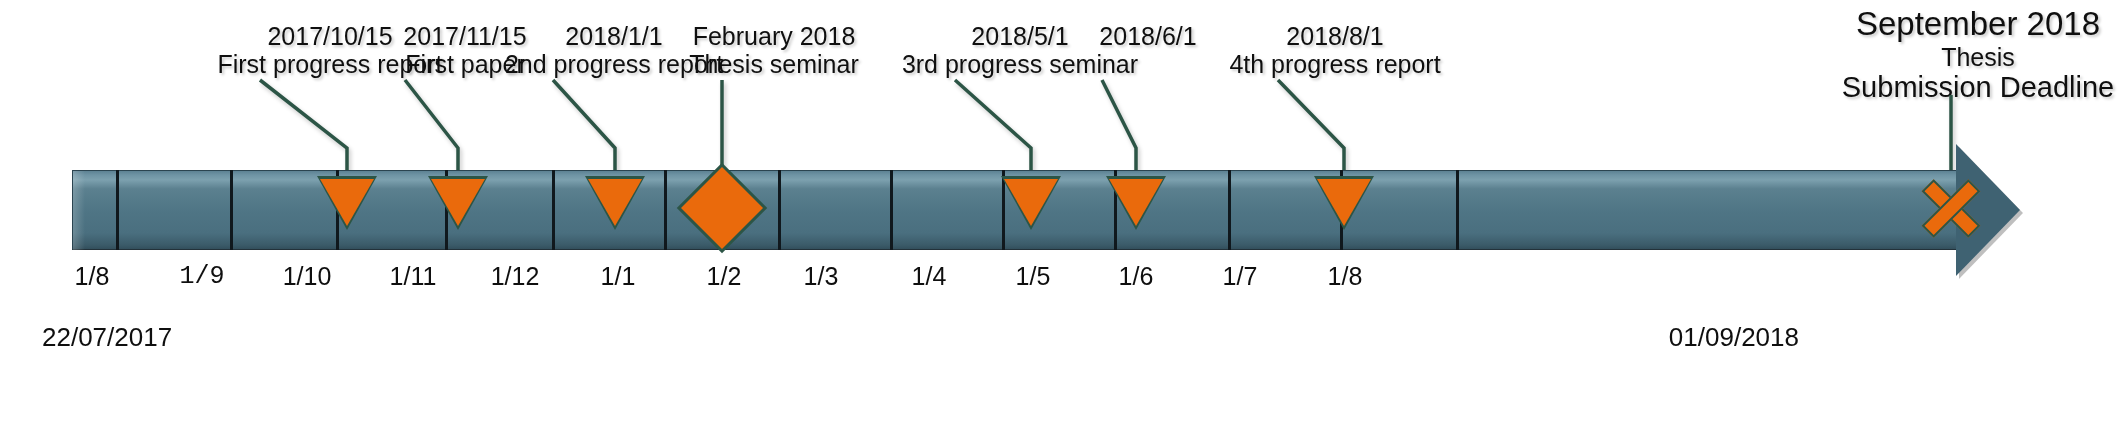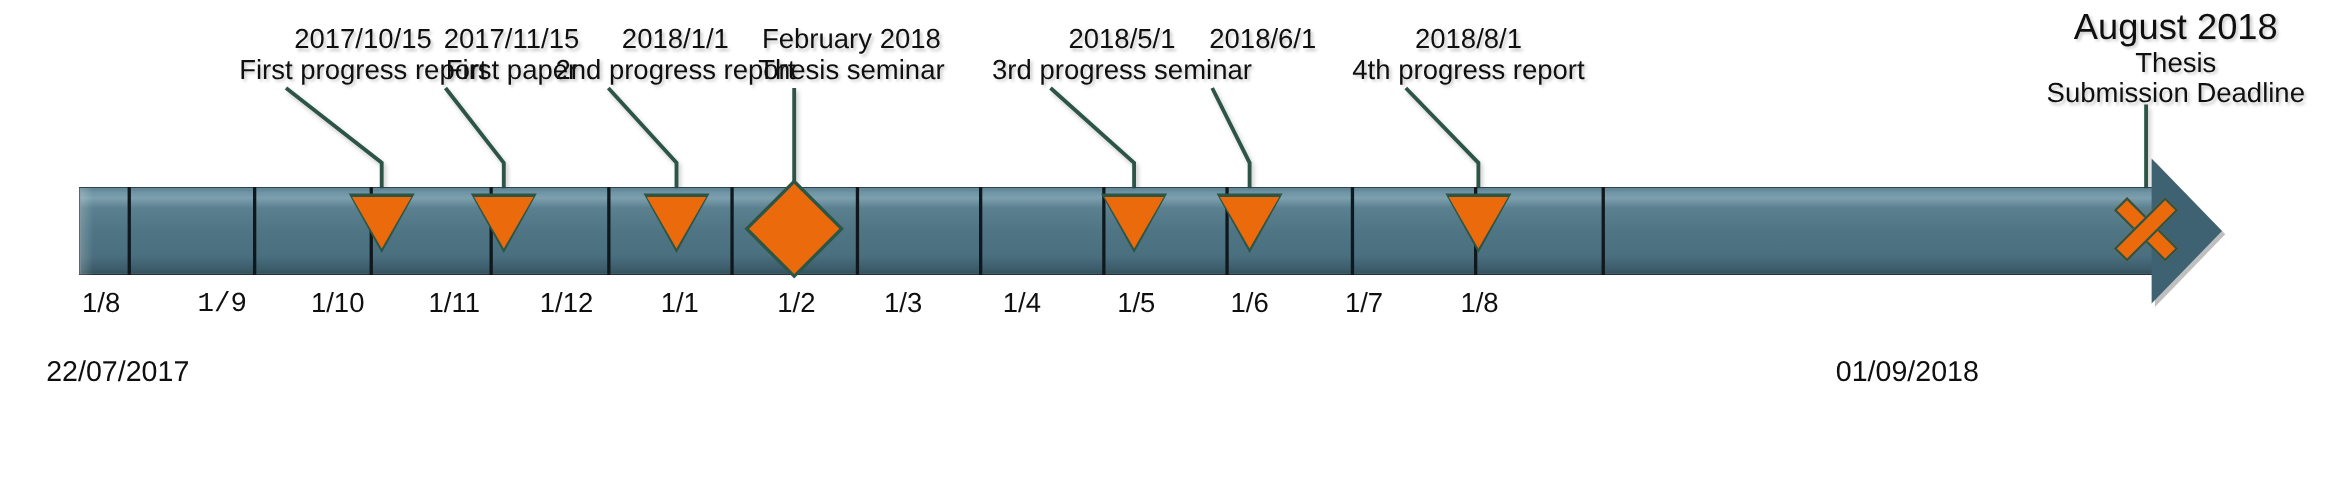--- a/index.html
+++ b/index.html
@@ -83,21 +83,21 @@
   
   .callout{
     position:absolute;text-align:center;color:#0f0f0f;
     line-height:1.12;white-space:nowrap;
     text-shadow:2px 2px 3px rgba(0,0,0,0.22);
   }
   .callout .l1{font-size:25px;}
   .callout .l2{font-size:25px;}
   .callout.big .l1{font-size:33px;}
   .callout.big .l2{font-size:25px;}
-  .callout.big .l3{font-size:25px;}
+  .callout.big .l3{font-size:29px;}
 
   
   .axis-label{
     position:absolute;top:262px;font-size:25px;color:#0f0f0f;
     white-space:nowrap;transform:translateX(-50%);
   }
 
   
   .enddate{
     position:absolute;top:322px;font-size:26px;color:#0f0f0f;white-space:nowrap;
@@ -138,21 +138,21 @@
   <div class="callout" style="left:1042px;top:22px;width:212px;">
     <div class="l1">2018/6/1</div>
   </div>
 
   <div class="callout" style="left:1199px;top:22px;width:272px;">
     <div class="l1">2018/8/1</div>
     <div class="l2">4th progress report</div>
   </div>
 
   <div class="callout big" style="left:1838px;top:6px;width:280px;">
-    <div class="l1">August 2018</div>
+    <div class="l1">September 2018</div>
     <div class="l2">Thesis</div>
     <div class="l3">Submission Deadline</div>
   </div>
 
   <div class="leader" style="left:0;top:0;width:2119px;height:435px;">
     <svg width="2119" height="435" viewBox="0 0 2119 435">
       <g stroke="#2c5546" stroke-width="3.5" fill="none" style="filter:drop-shadow(2px 3px 2px rgba(0,0,0,0.22));">
         <polyline points="260,80 347,148 347,238"></polyline>
         <polyline points="405,80 458,148 458,238"></polyline>
         <polyline points="553,80 615,148 615,238"></polyline>

